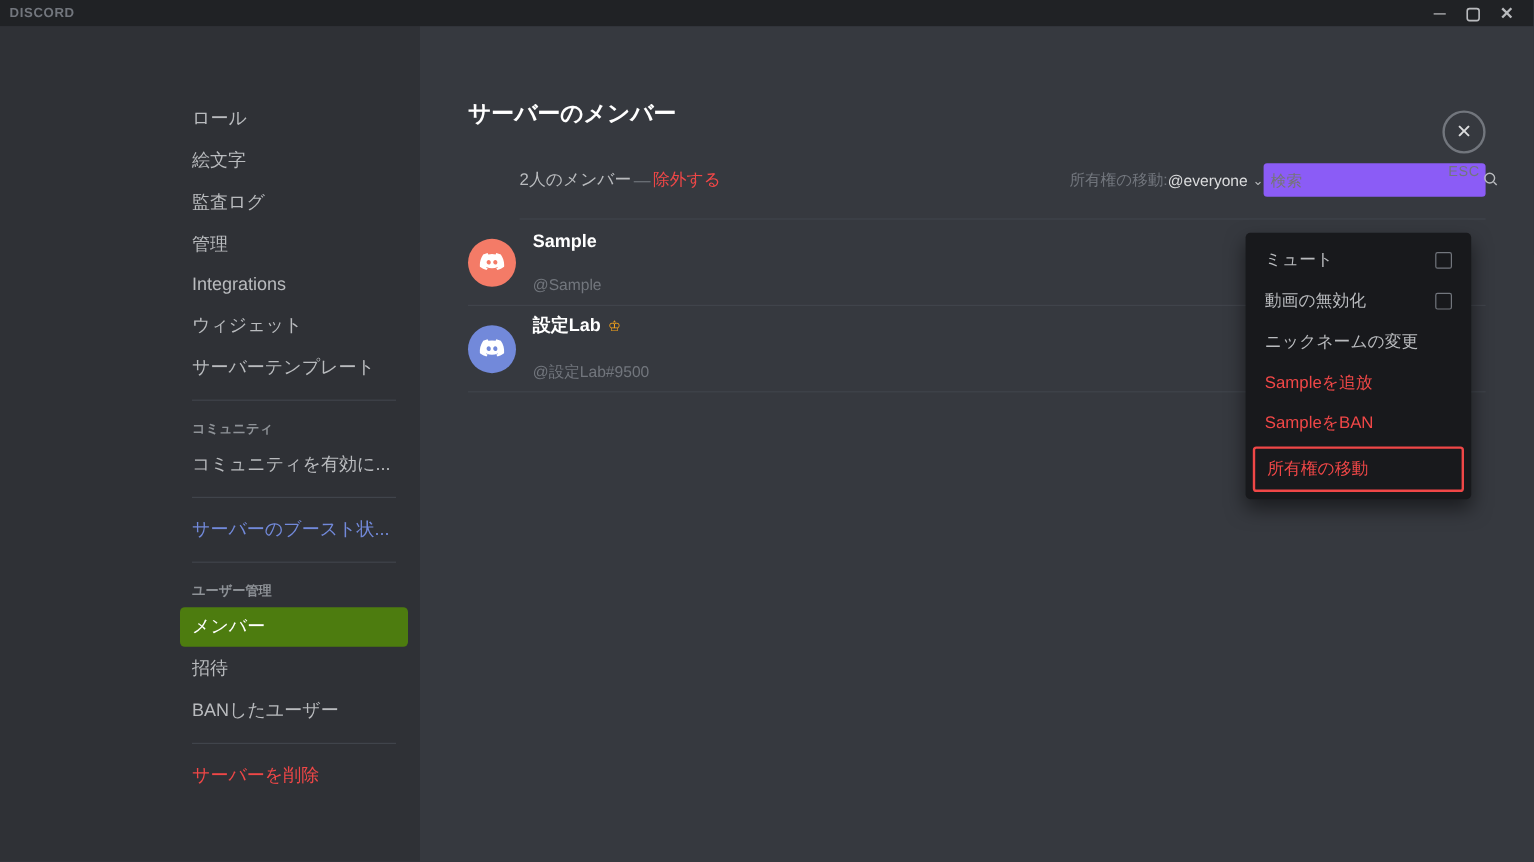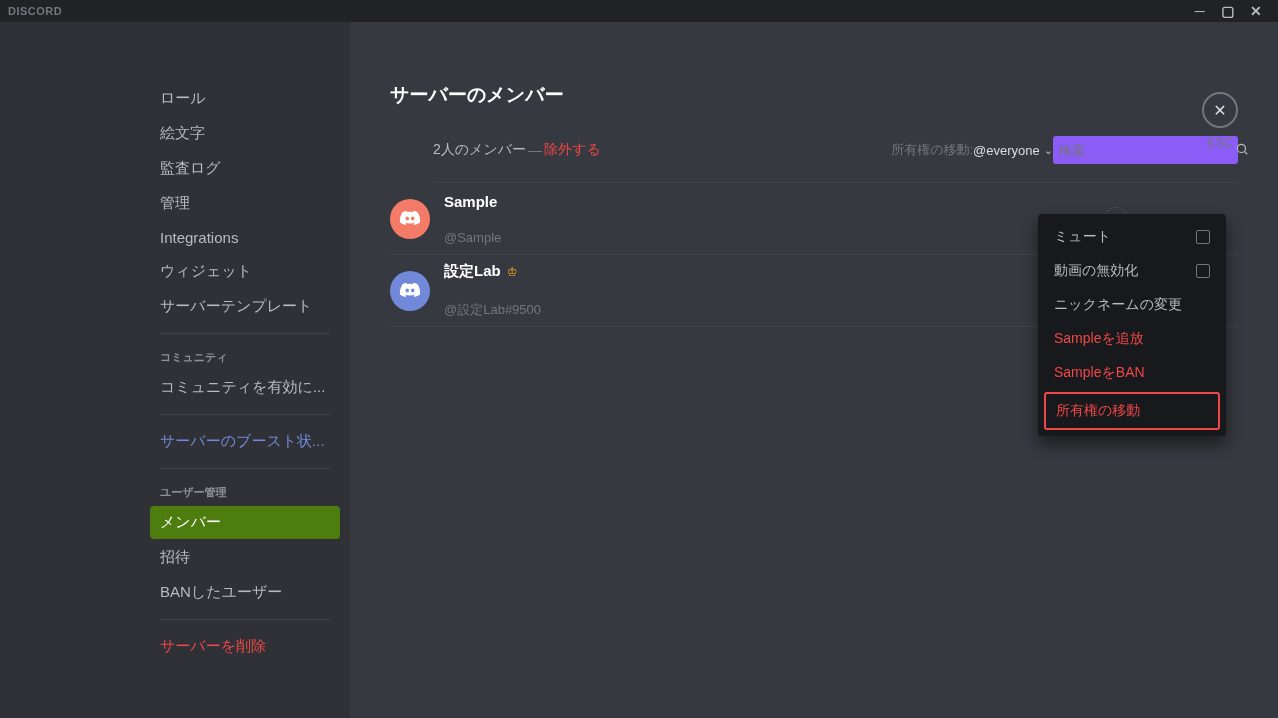--- a/index.html
+++ b/index.html
@@ -152,21 +152,21 @@
     border: 2px solid #72767d;
     display: flex; align-items: center; justify-content: center;
     color: #dcddde; font-size: 16px;
     cursor: pointer;
   }
   .esc-text { color: #72767d; font-size: 12px; letter-spacing: 0.5px; }
 
   
   .ctx-menu {
     position: absolute;
-    top: 192px;
+    top: 172px;
     right: 52px;
     width: 188px;
     background: #18191c;
     border-radius: 4px;
     padding: 6px;
     box-shadow: 0 8px 16px rgba(0,0,0,0.5);
   }
   .ctx-item {
     display: flex;
     align-items: center;

